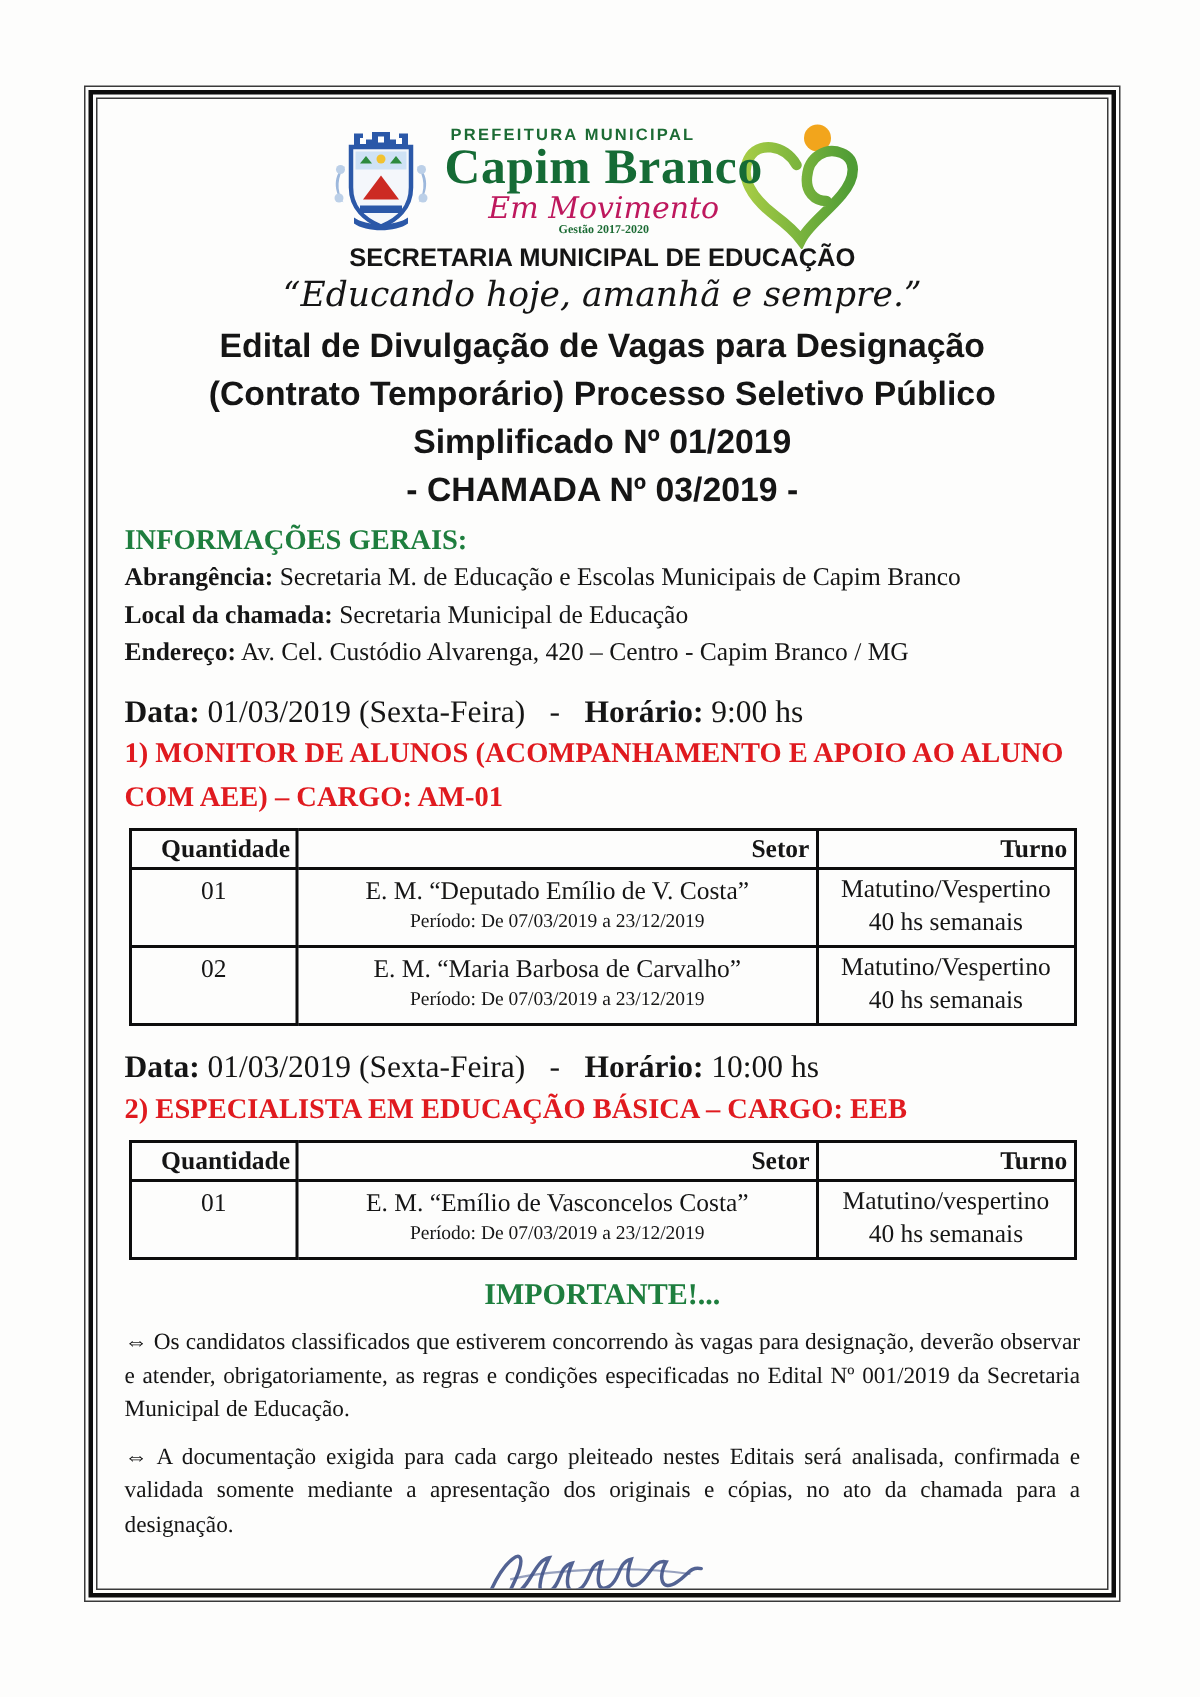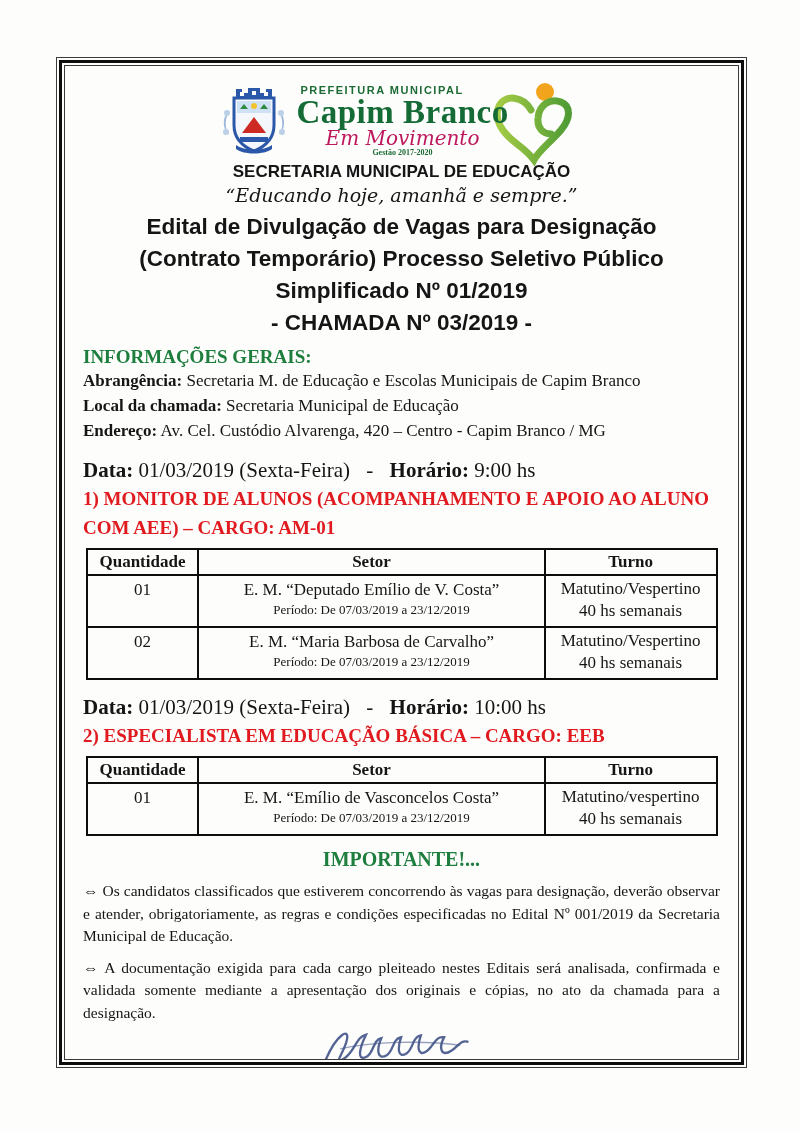--- a/index.html
+++ b/index.html
@@ -18,36 +18,36 @@
   .crest { flex: 0 0 auto; margin-right: 8px; }
   .logo-texts { text-align: center; position: relative; z-index: 2; }
   .logo-small { font-family: "Liberation Sans", "DejaVu Sans", sans-serif; font-size: 11px; font-weight: bold; letter-spacing: 1.5px; color: #1c6b34; text-align: left; padding-left: 4px; }
   .logo-name { font-size: 33px; font-weight: bold; color: #156b35; line-height: 32px; letter-spacing: 0.5px; }
   .logo-slogan { font-size: 20px; font-style: italic; color: #be185d; line-height: 20px; font-family: "DejaVu Serif", serif; }
   .logo-term { font-size: 8px; font-weight: bold; color: #1c6b34; line-height: 10px; }
   .heart { flex: 0 0 auto; margin-left: -26px; position: relative; z-index: 1; top: 2px; }
 
   
   .secretariat { text-align: center; font-family: "Liberation Sans", "DejaVu Sans", sans-serif; font-weight: bold; font-size: 17px; margin-top: 3px; }
-  .motto { text-align: center; font-style: italic; font-size: 19px; font-family: "DejaVu Serif", serif; margin-top: 2px; }
+  .motto { text-align: center; font-style: italic; font-size: 23px; font-family: "DejaVu Serif", serif; margin-top: 2px; }
   .main-title { text-align: center; font-family: "Liberation Sans", "DejaVu Sans", sans-serif; font-weight: bold; font-size: 22.5px; line-height: 32px; margin-top: 5px; }
 
   
   .info-heading { color: var(--green); font-weight: bold; font-size: 19px; margin-top: 7px; }
   .info-line { font-size: 17px; line-height: 25px; }
   .info-line b { font-weight: bold; text-align: center; }
 
   
   .date-line { text-align: left; font-size: 21px; margin-top: 15px; margin-bottom: 1px; }
   .date-line .lbl { font-weight: bold; }
   .date-line .dash { display: inline-block; margin: 0 11px; }
   .sec-heading { color: var(--red); font-weight: bold; font-size: 19px; line-height: 29px; }
   table.vagas { width: 632px; margin: 6px auto 0 auto; border-collapse: collapse; }
   table.vagas th, table.vagas td { border: 2px solid #0d0d0d; }
-  table.vagas th { font-size: 17px; font-weight: bold; padding: 2px 4px; }
+  table.vagas th { font-size: 17px; font-weight: bold; padding: 2px 4px; text-align: right; }
   table.vagas td { text-align: center; padding: 2px 4px 4px 4px; vertical-align: top; }
   .col-qty { width: 112px; } .col-setor { width: 348px; } .col-turno { width: 172px; }
   .cell-qty { font-size: 17px; line-height: 24px; }
   .cell-setor-name { font-size: 17px; line-height: 24px; }
   .cell-periodo { font-size: 13px; line-height: 16px; }
   .cell-turno { font-size: 17px; line-height: 22px; }
 
   
   .important-heading { text-align: center; color: var(--green); font-weight: bold; font-size: 20px; margin-top: 12px; }
   .note { font-size: 15.5px; line-height: 22.5px; text-align: justify; margin-top: 9px; }

